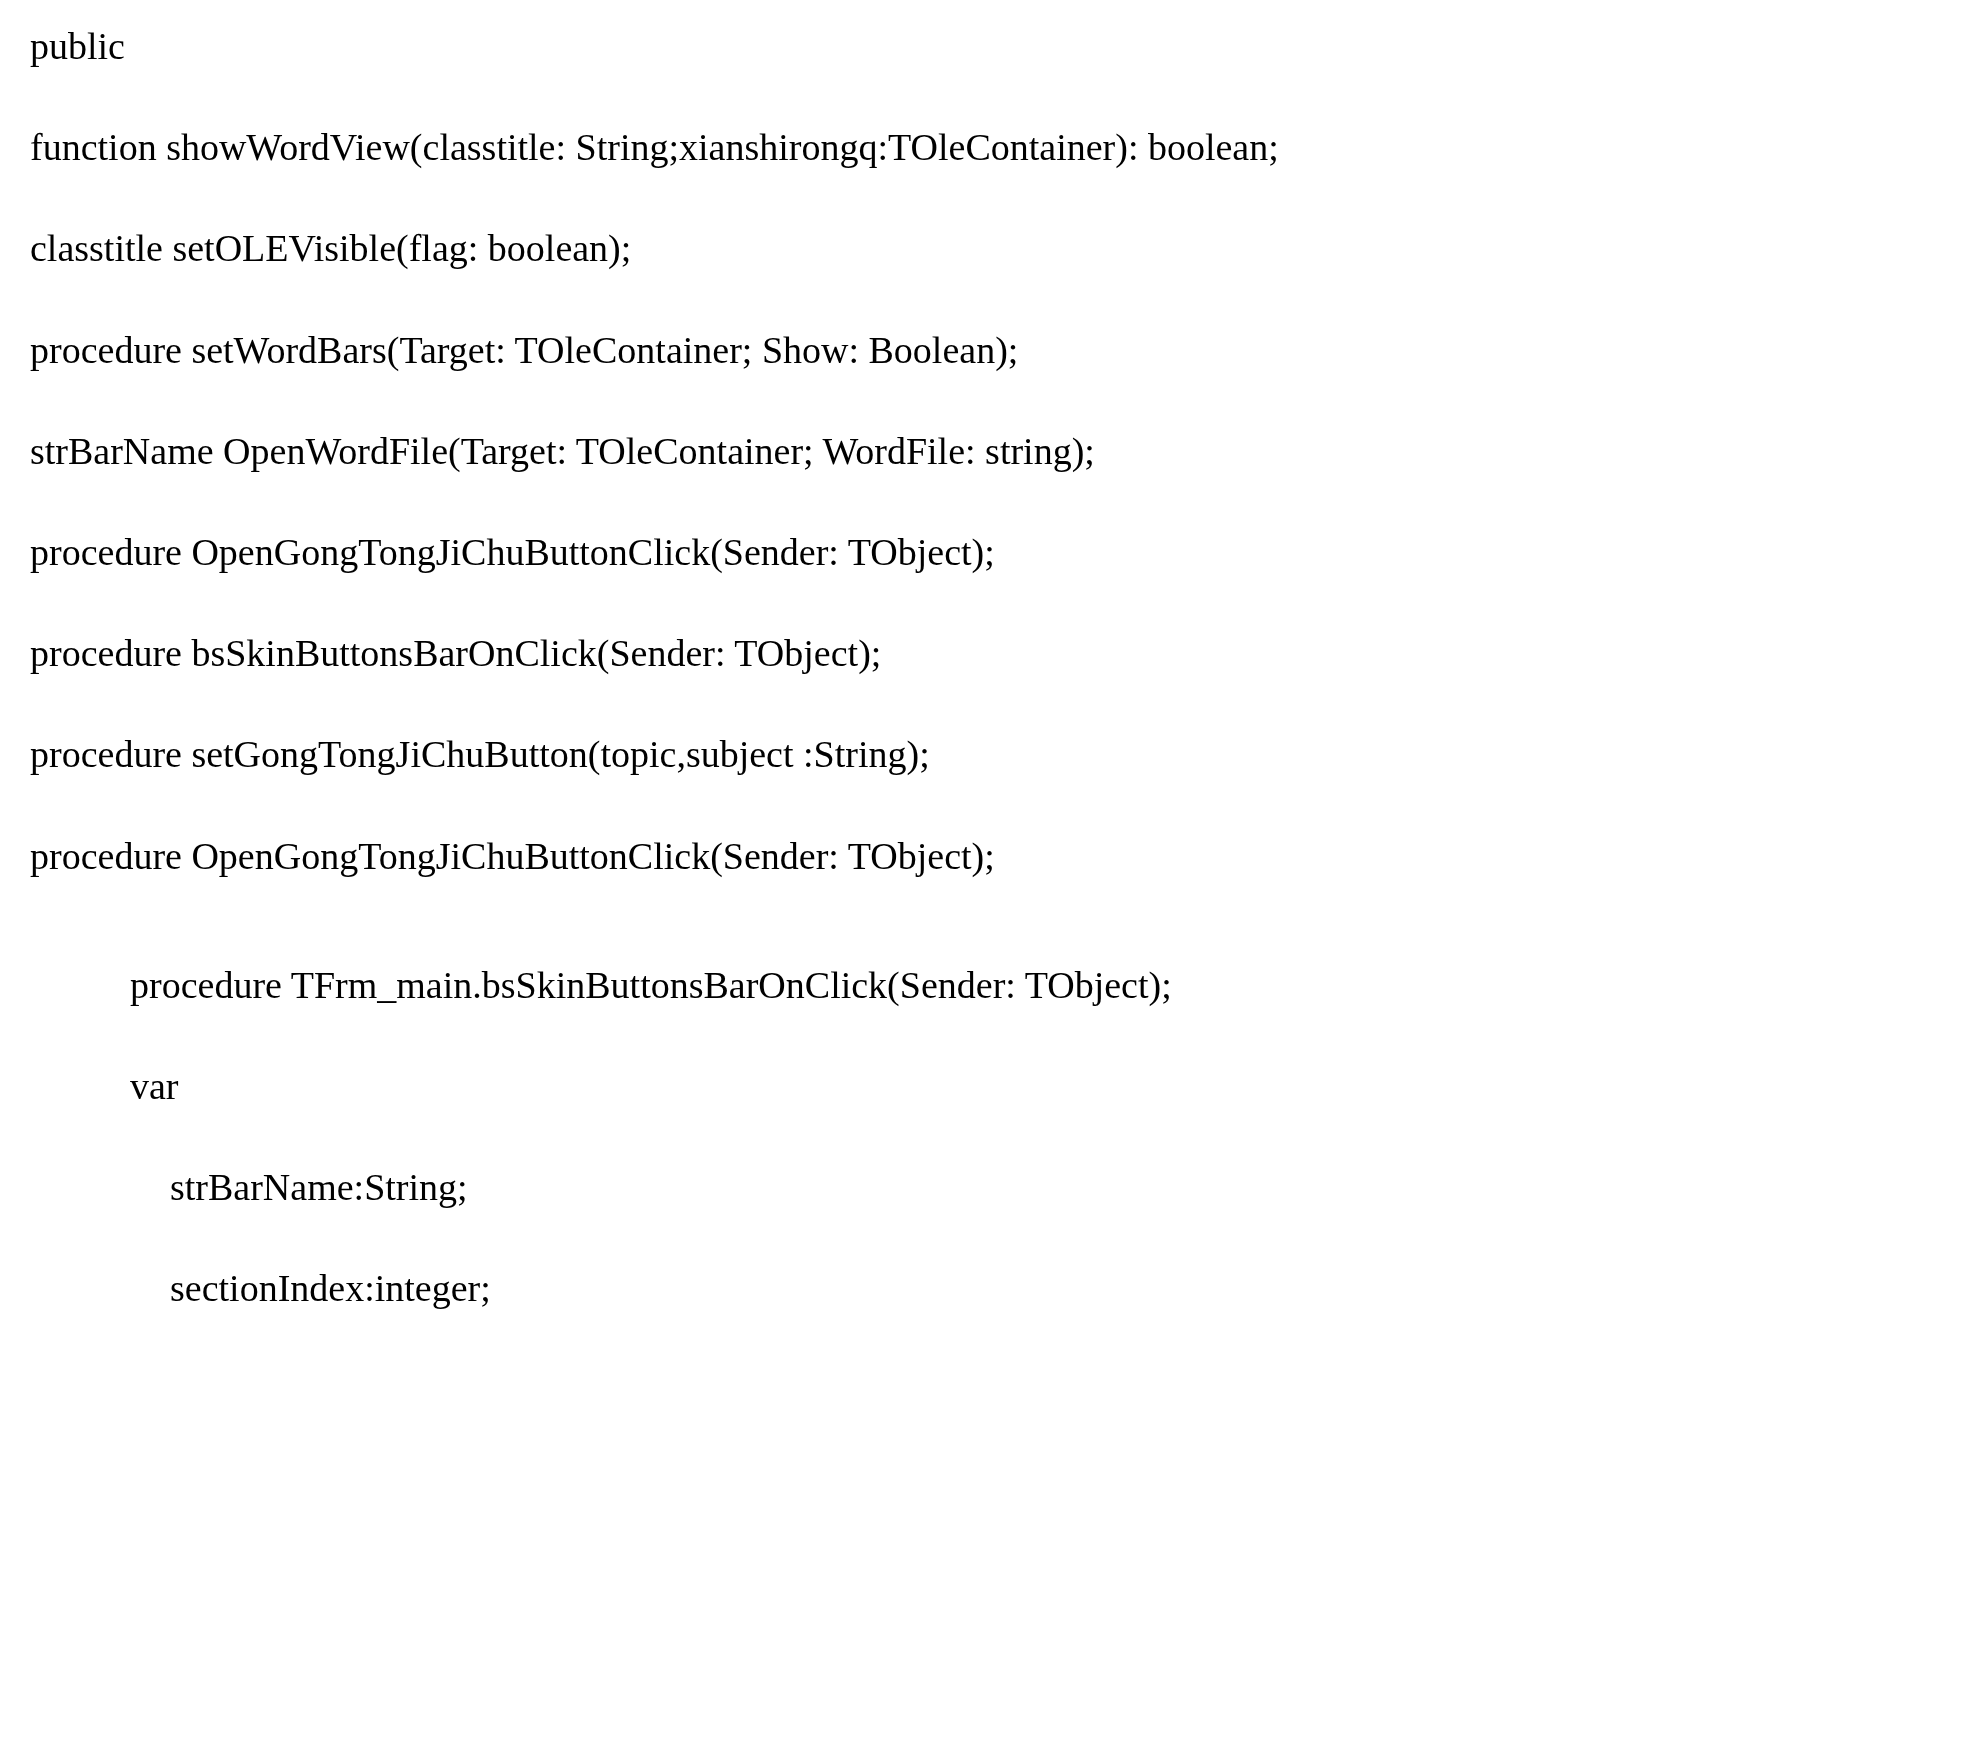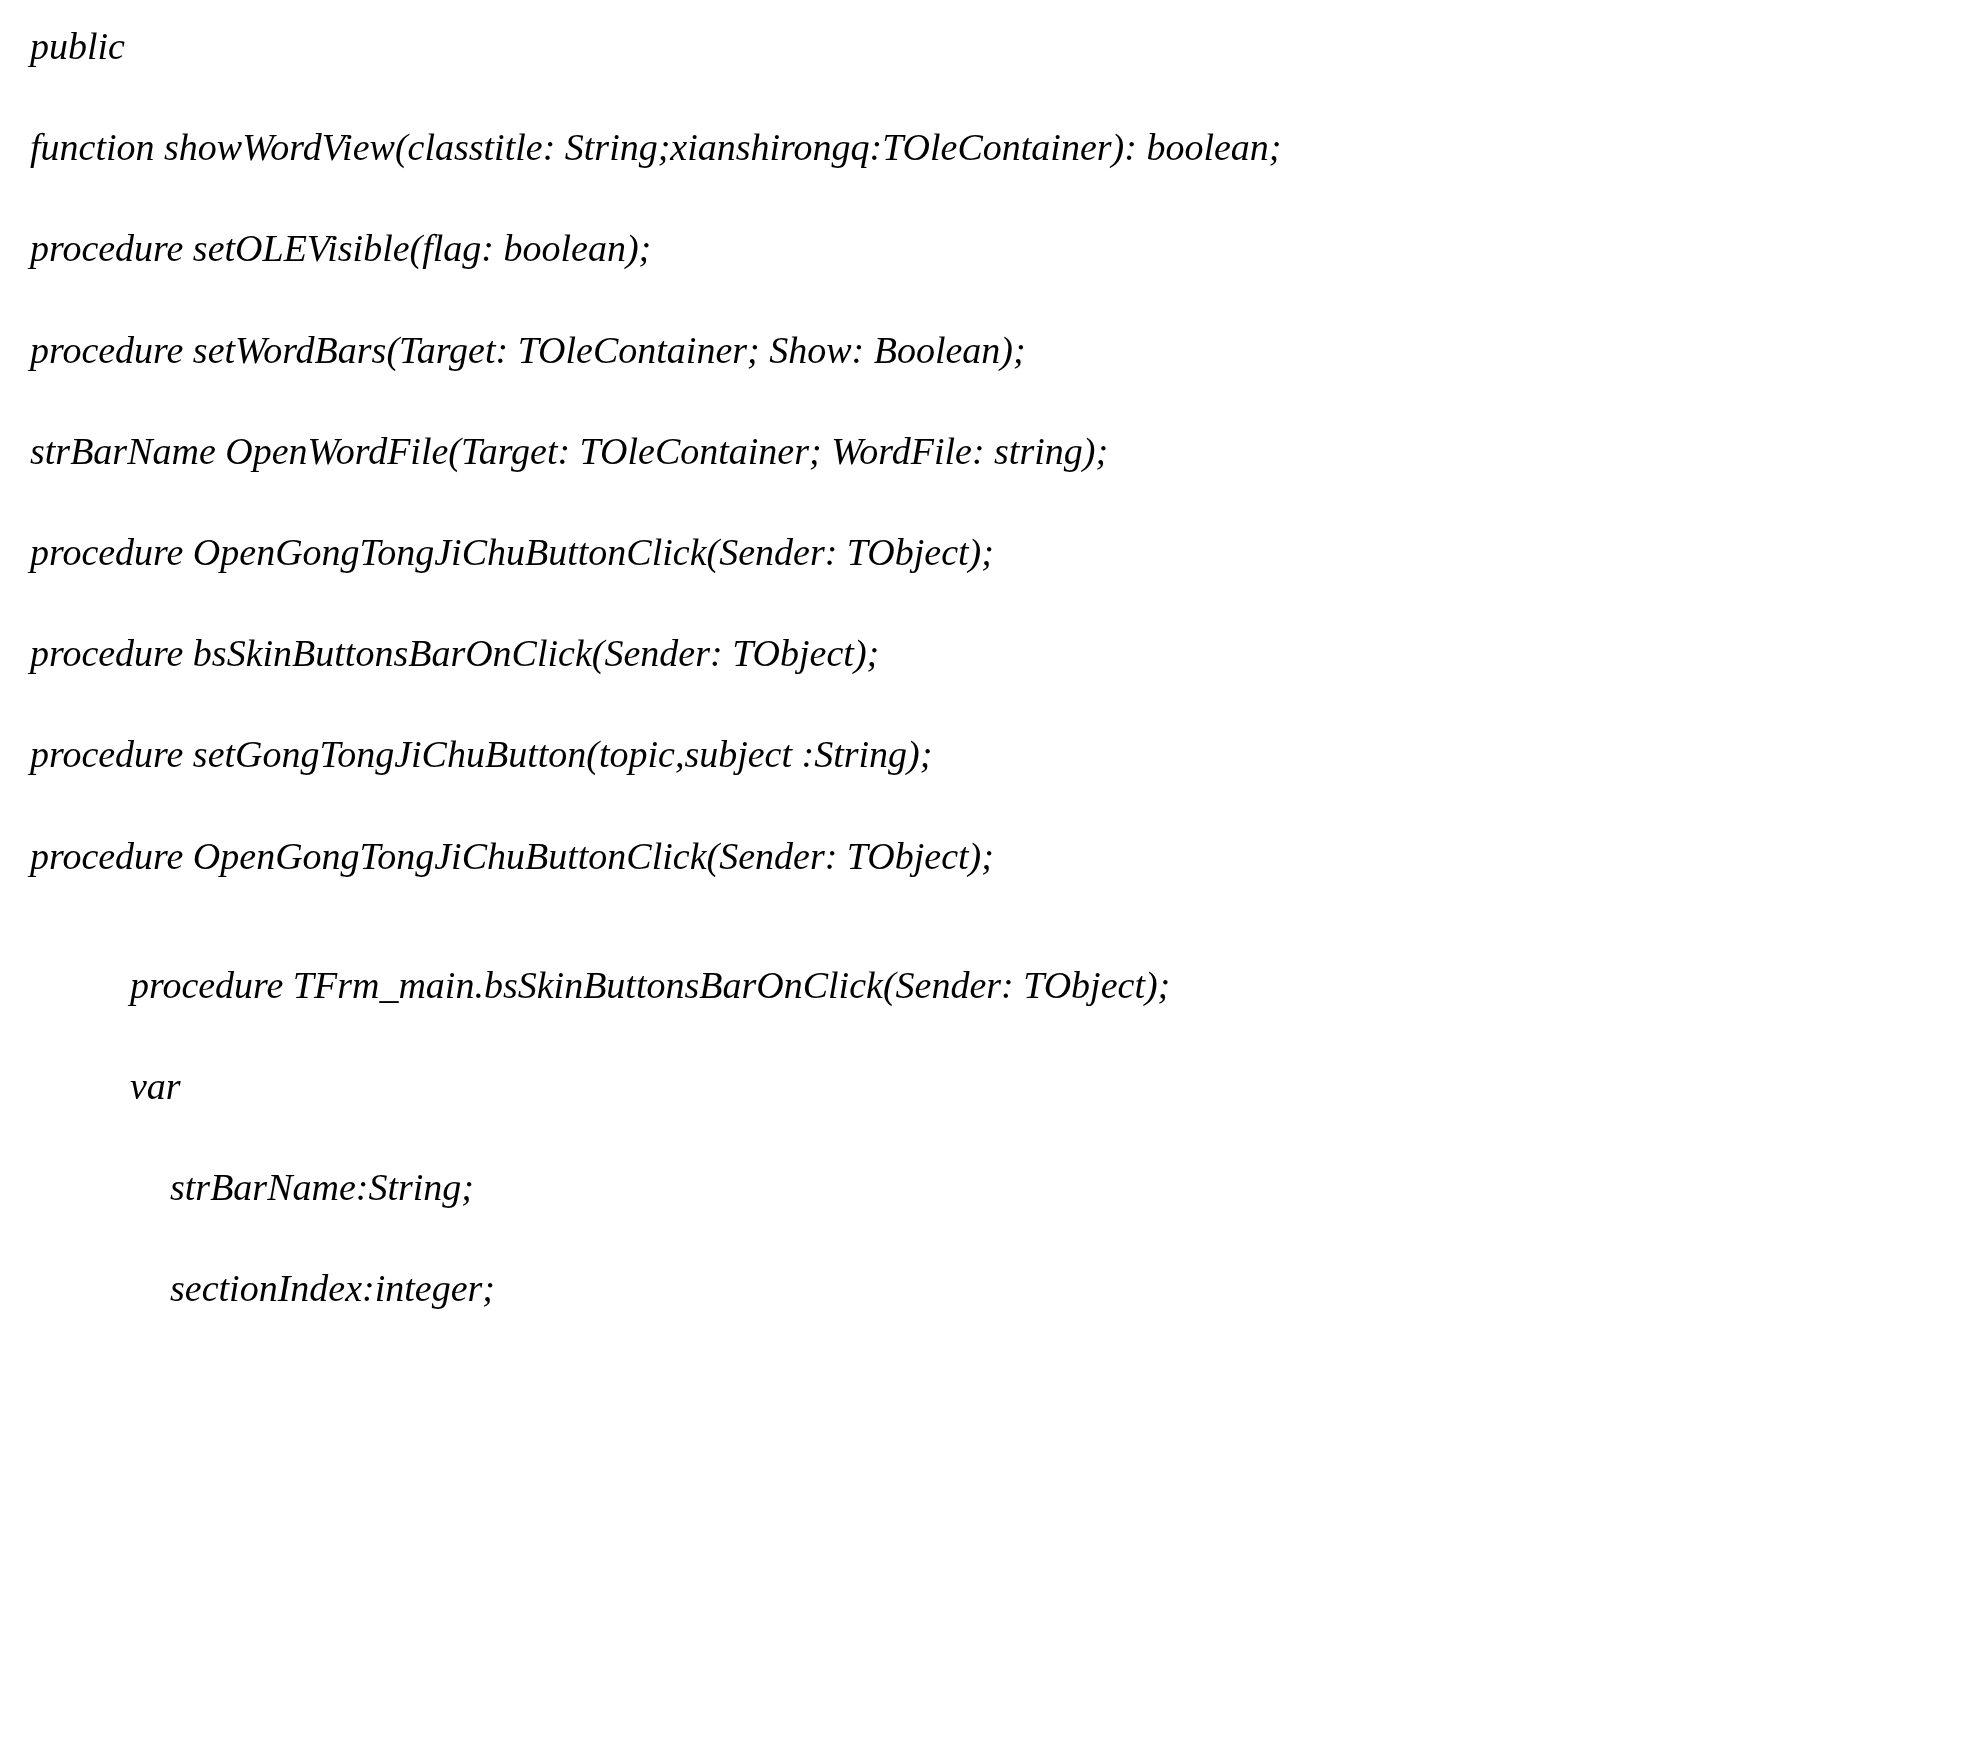--- a/index.html
+++ b/index.html
@@ -7,39 +7,38 @@
       padding: 20px 30px;
       background: #ffffff;
       font-family: "Times New Roman", Times, serif;
       font-size: 38px;
       color: #000000;
       line-height: 1.4;
     }
     .code-line {
       margin-bottom: 48px;
       white-space: nowrap;
-      font-style: italic;
     }
     .indent-1 {
       padding-left: 100px;
     }
     .indent-2 {
       padding-left: 140px;
       margin-top: 8px;
     }
     .section-gap {
       margin-top: 76px;
     }
   </style>
 </head>
 <body>
 
 <div class="code-line">public</div>
 <div class="code-line">function showWordView(classtitle: String;xianshirongq:TOleContainer): boolean;</div>
-<div class="code-line">procedure setOLEVisible(flag: boolean);</div>
+<div class="code-line">classtitle setOLEVisible(flag: boolean);</div>
 <div class="code-line">procedure setWordBars(Target: TOleContainer; Show: Boolean);</div>
 <div class="code-line">strBarName OpenWordFile(Target: TOleContainer; WordFile: string);</div>
 <div class="code-line">procedure OpenGongTongJiChuButtonClick(Sender: TObject);</div>
 <div class="code-line">procedure bsSkinButtonsBarOnClick(Sender: TObject);</div>
 <div class="code-line">procedure setGongTongJiChuButton(topic,subject :String);</div>
 <div class="code-line">procedure OpenGongTongJiChuButtonClick(Sender: TObject);</div>
 
 <div class="code-line indent-1 section-gap">procedure TFrm_main.bsSkinButtonsBarOnClick(Sender: TObject);</div>
 <div class="code-line indent-1">var</div>
 <div class="code-line indent-2">strBarName:String;</div>

